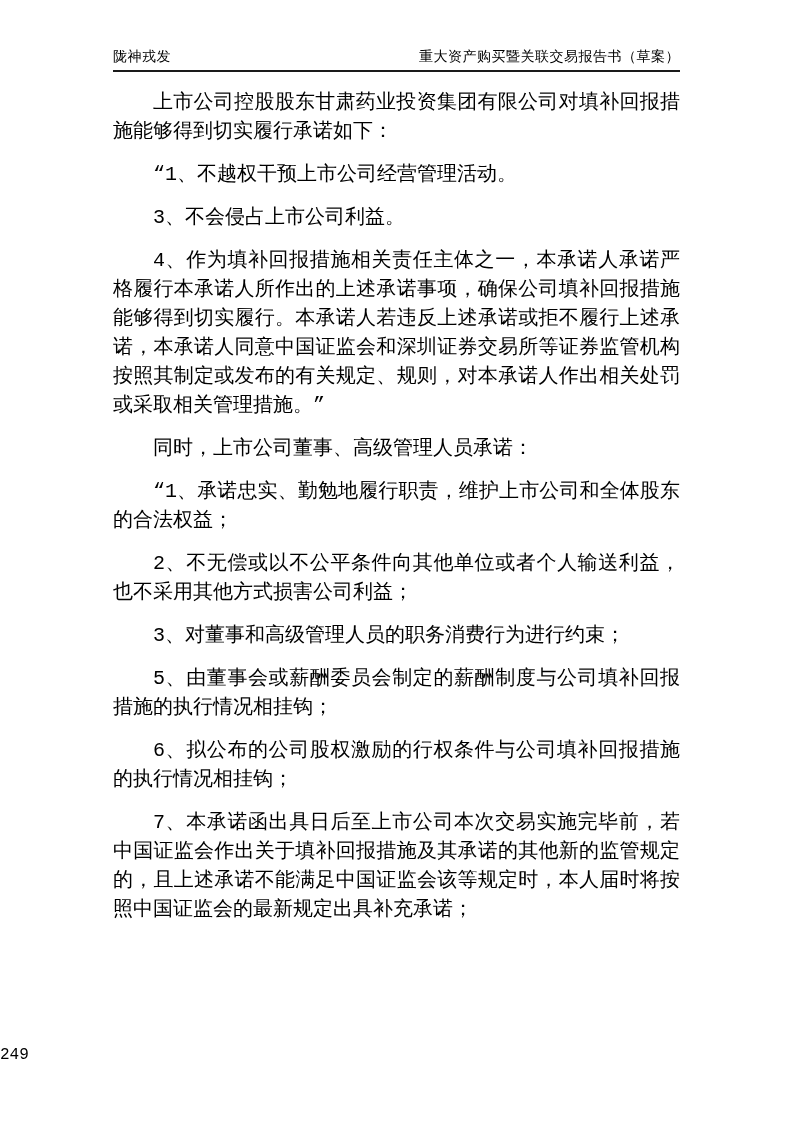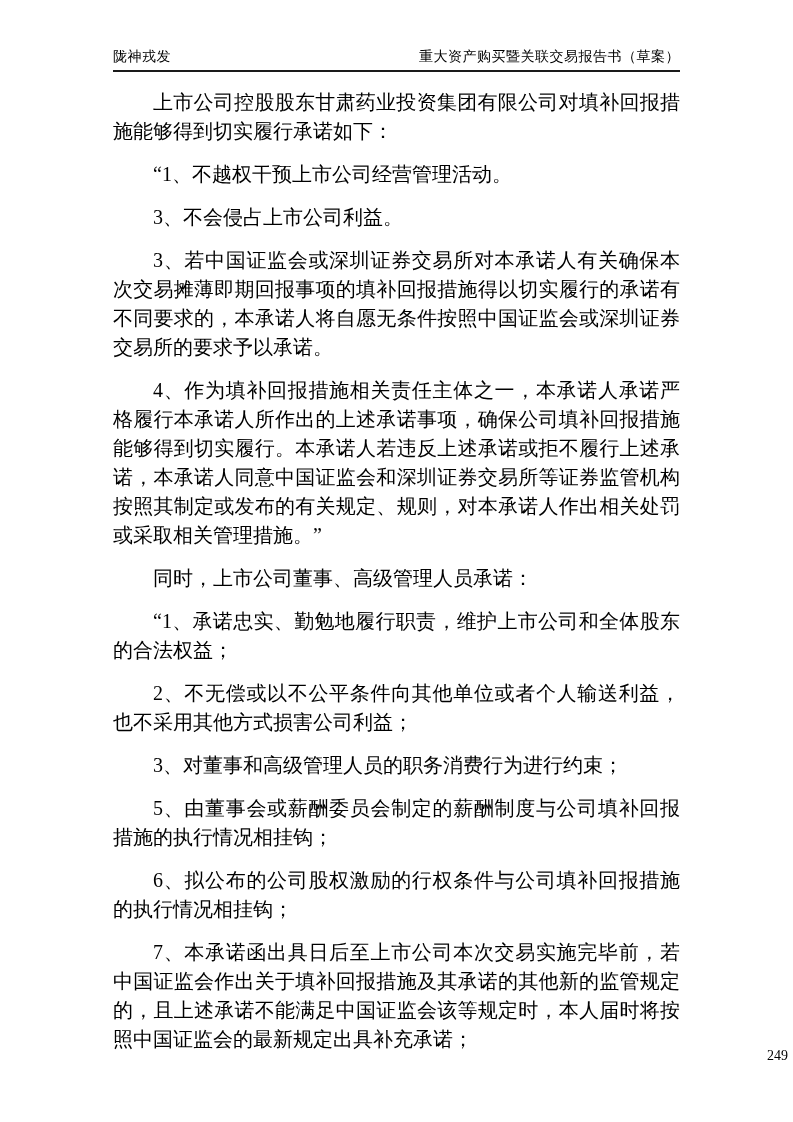--- a/index.html
+++ b/index.html
@@ -6,21 +6,21 @@
     margin: 0;
     padding: 0;
     background: #ffffff;
   }
   .page {
     position: relative;
     width: 793px;
     height: 1122px;
     background: #ffffff;
     color: #000000;
-    font-family: Liberation Serif, serif;
+    font-family: Liberation Mono, monospace;
     box-sizing: border-box;
     overflow: hidden;
   }
   .header {
     position: absolute;
     top: 48px;
     left: 113px;
     right: 113px;
     display: flex;
     justify-content: space-between;
@@ -42,41 +42,40 @@
     margin: 0 0 14px 0;
     font-size: 20px;
     line-height: 29px;
     text-align: justify;
     text-indent: 2em;
     word-break: break-all;
   }
   .footer {
     position: absolute;
     left: 0;
-    right: 5px;
+    right: 15px;
     bottom: 58px;
-    text-align: right;
-    font-size: 14px;
+    text-align: left;
+    font-size: 16px;
   }
 </style>
 </head>
 <body>
 
 <div class="page">
 
   <div class="header">
     <span class="hdr-left">陇神戎发</span>
     <span class="hdr-right">重大资产购买暨关联交易报告书（草案）</span>
   </div>
 
   <div class="content">
     <p>上市公司控股股东甘肃药业投资集团有限公司对填补回报措施能够得到切实履行承诺如下：</p>
     <p>“1、不越权干预上市公司经营管理活动。</p>
     <p>3、不会侵占上市公司利益。</p>
-    <p>3、若中国证监会或深圳证券交易所对本承诺人有关确保本次交易摊薄即期回报事项的填补回报措施得以切实履行的承诺有不同要求的，本承诺人将自愿无条件按照中国证监会或深圳证券交易所的要求予以承诺。</p>
     <p>4、作为填补回报措施相关责任主体之一，本承诺人承诺严格履行本承诺人所作出的上述承诺事项，确保公司填补回报措施能够得到切实履行。本承诺人若违反上述承诺或拒不履行上述承诺，本承诺人同意中国证监会和深圳证券交易所等证券监管机构按照其制定或发布的有关规定、规则，对本承诺人作出相关处罚或采取相关管理措施。”</p>
     <p>同时，上市公司董事、高级管理人员承诺：</p>
     <p>“1、承诺忠实、勤勉地履行职责，维护上市公司和全体股东的合法权益；</p>
     <p>2、不无偿或以不公平条件向其他单位或者个人输送利益，也不采用其他方式损害公司利益；</p>
     <p>3、对董事和高级管理人员的职务消费行为进行约束；</p>
     <p>5、由董事会或薪酬委员会制定的薪酬制度与公司填补回报措施的执行情况相挂钩；</p>
     <p>6、拟公布的公司股权激励的行权条件与公司填补回报措施的执行情况相挂钩；</p>
     <p>7、本承诺函出具日后至上市公司本次交易实施完毕前，若中国证监会作出关于填补回报措施及其承诺的其他新的监管规定的，且上述承诺不能满足中国证监会该等规定时，本人届时将按照中国证监会的最新规定出具补充承诺；</p>
   </div>
 

